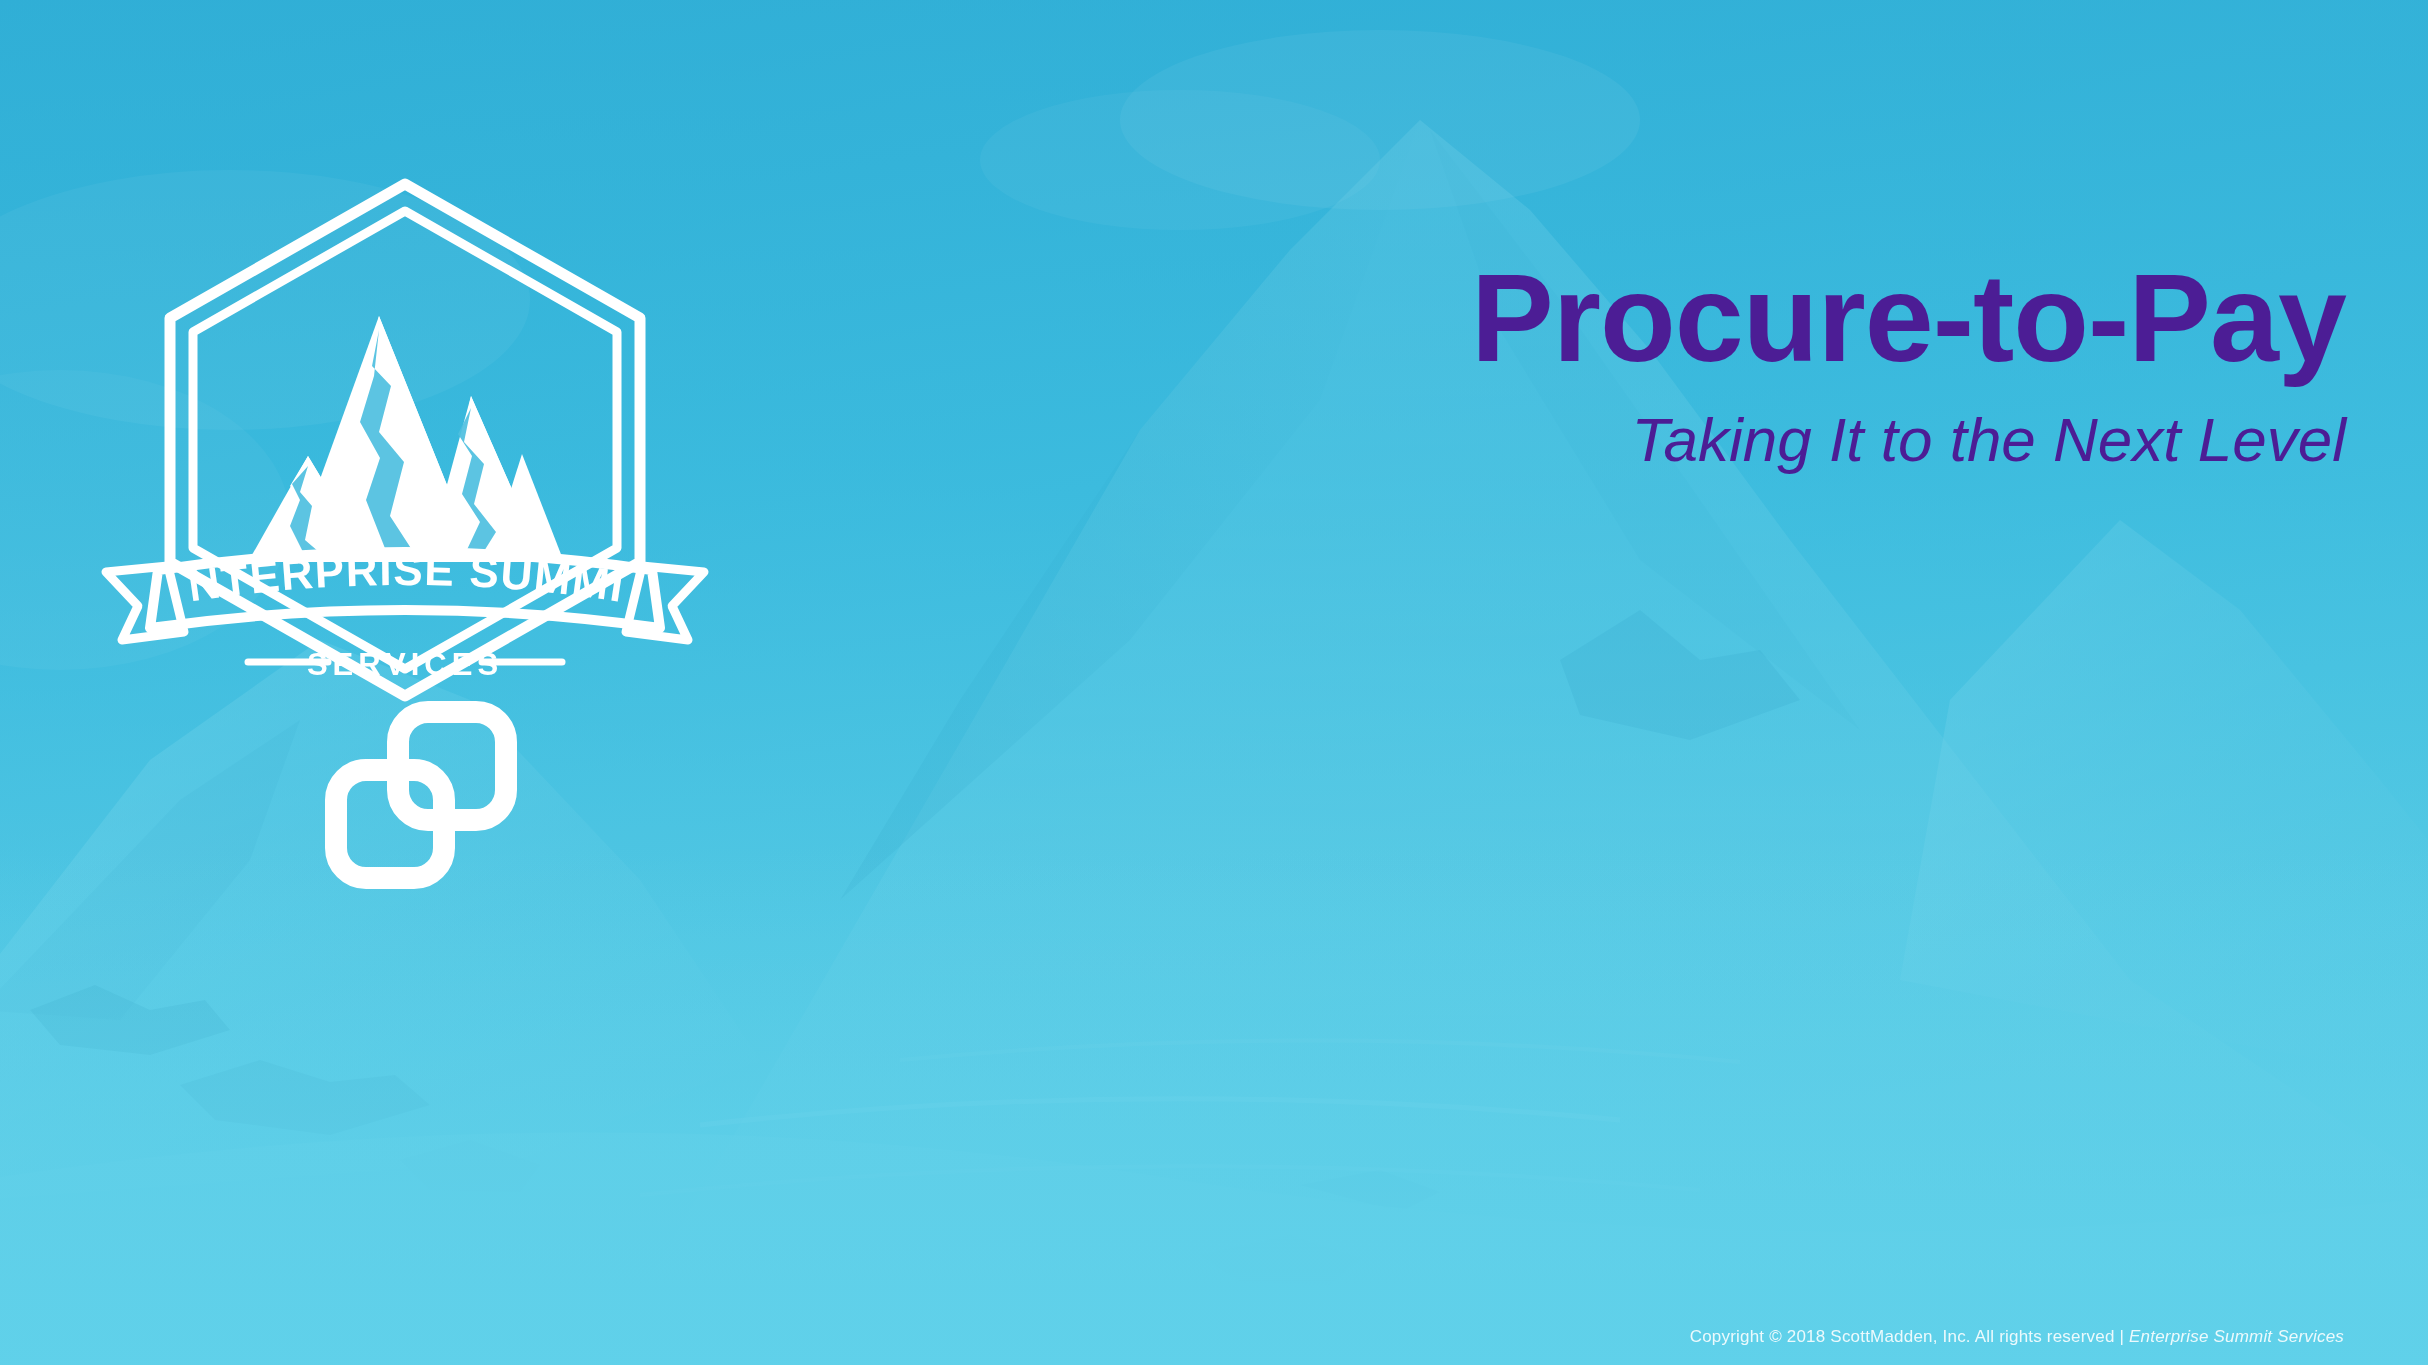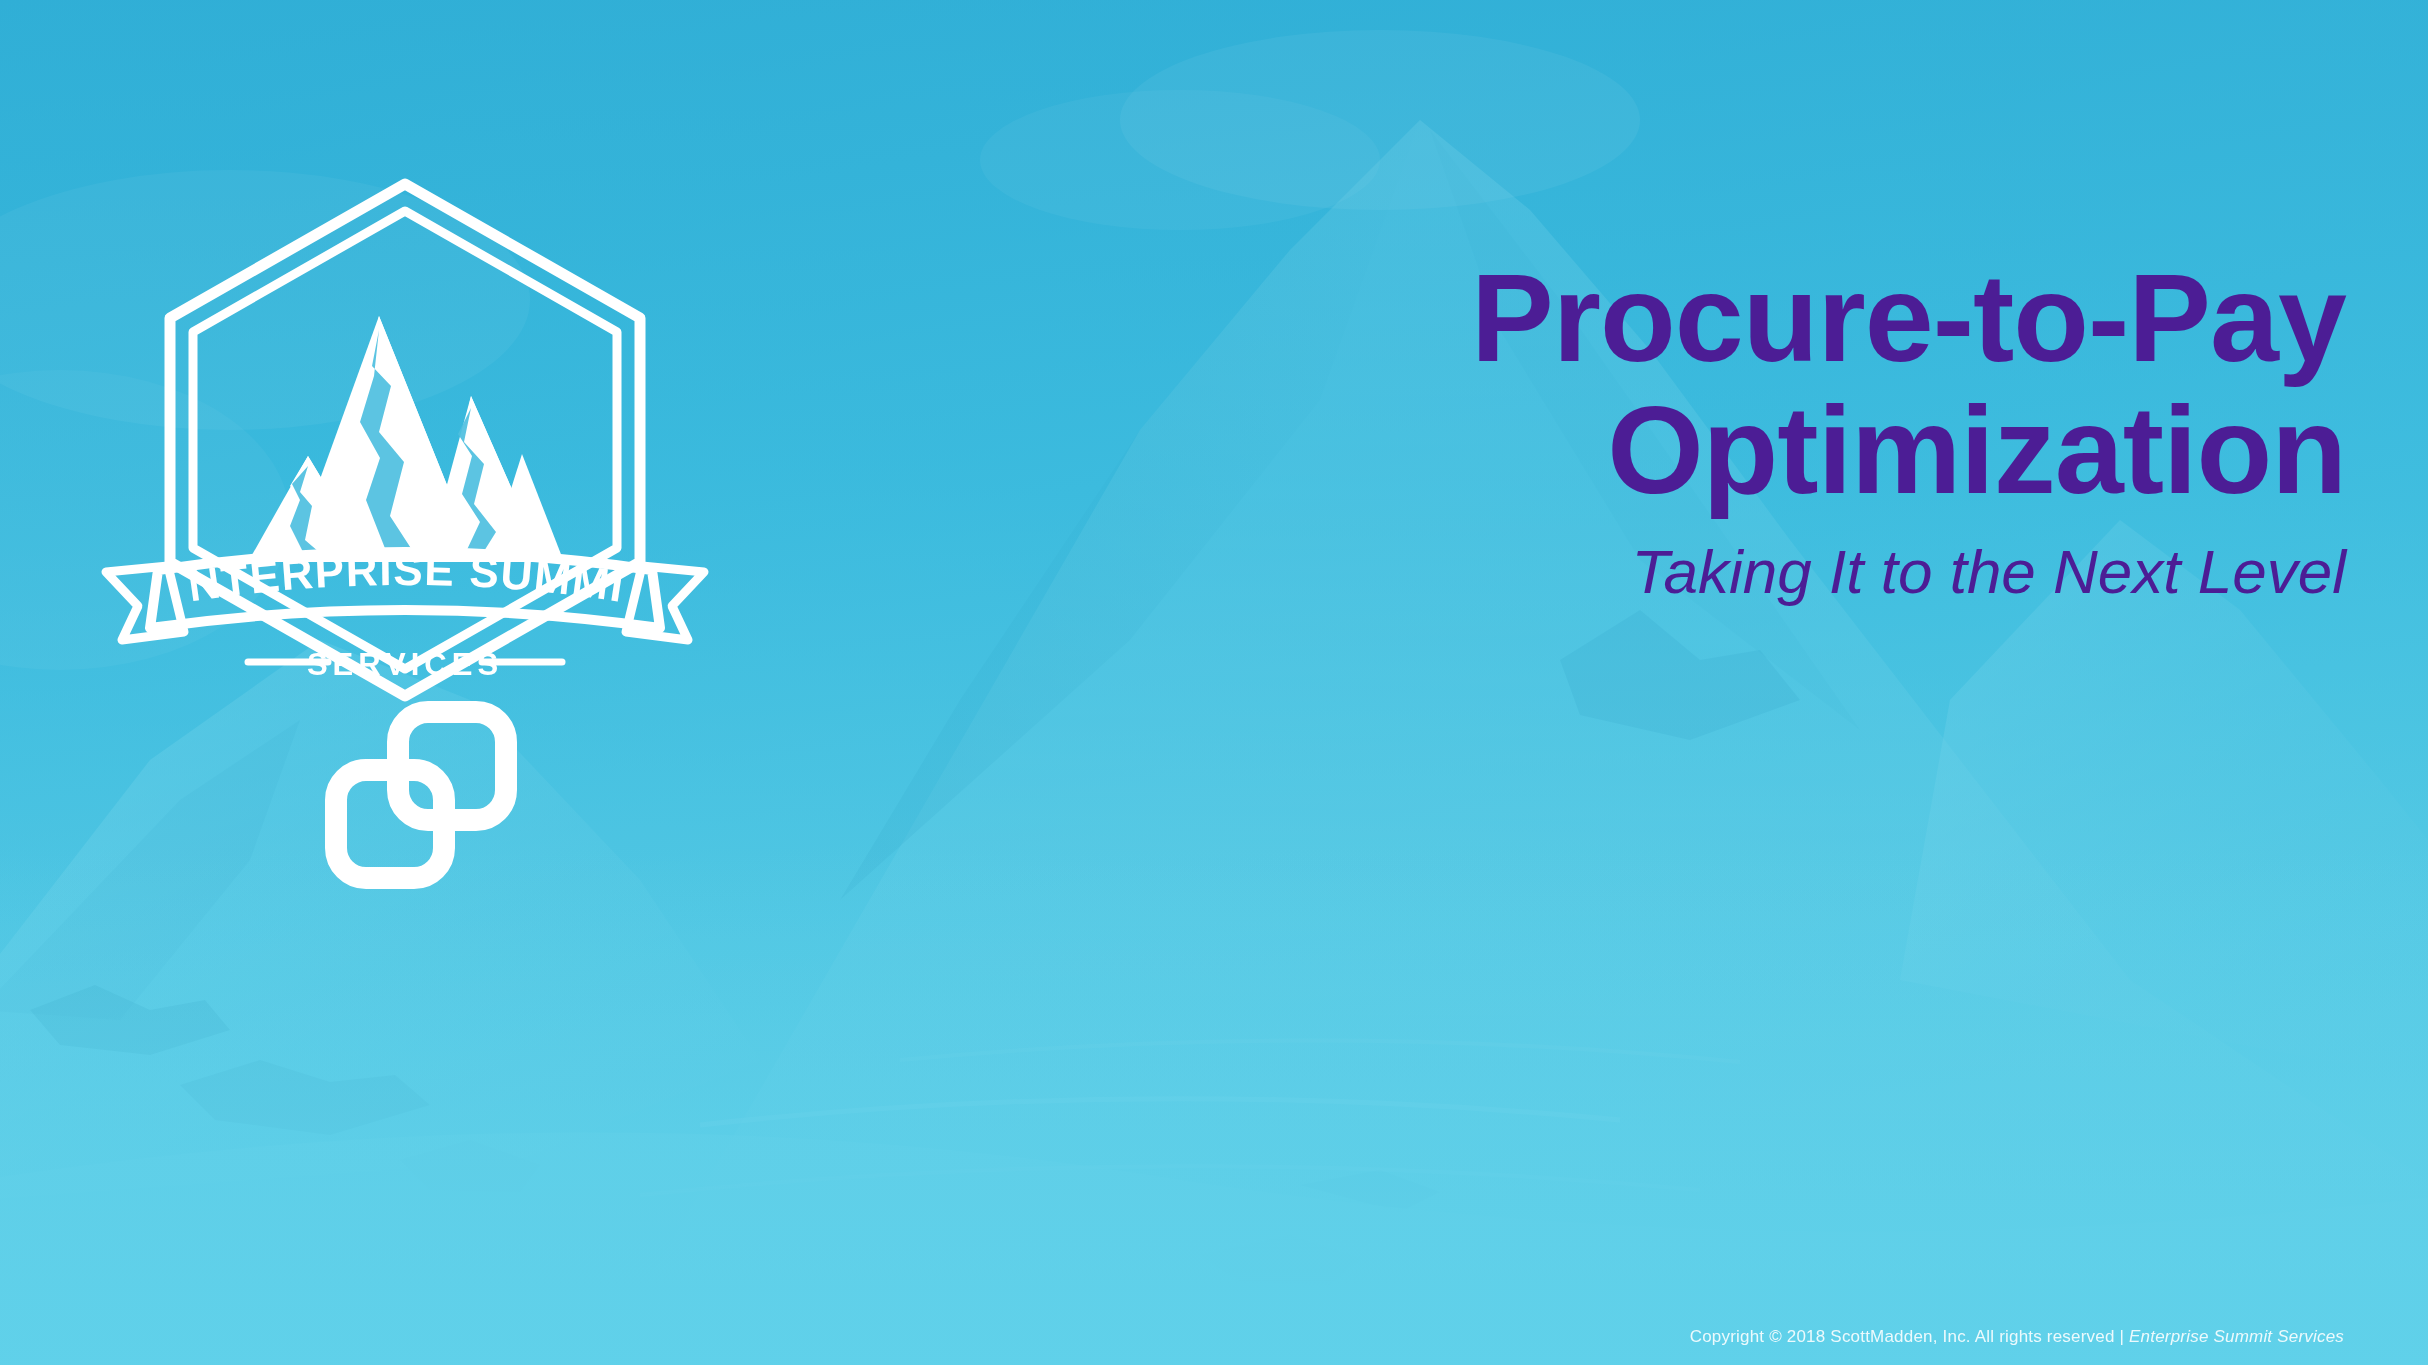--- a/index.html
+++ b/index.html
@@ -213,21 +213,20 @@
 
       <g fill="none" stroke="#ffffff" stroke-width="22">
         <rect x="258" y="542" width="108" height="108" rx="30" ry="30"></rect>
         <rect x="196" y="600" width="108" height="108" rx="30" ry="30"></rect>
       </g>
     </svg>
   </div>
 
   <div id="title-block">
     <h1 class="title-line title-line-1">Procure-to-Pay</h1>
-    <h1 class="title-line title-line-2">Optimization</h1>
     <div id="subtitle">Taking It to the Next Level</div>
   </div>
 
   <div id="footer">
     <span>Copyright © 2018 ScottMadden, Inc. All rights reserved | </span><span class="fitalic">Enterprise Summit Services</span>
   </div>
 
 </div>
 
 </body></html>

